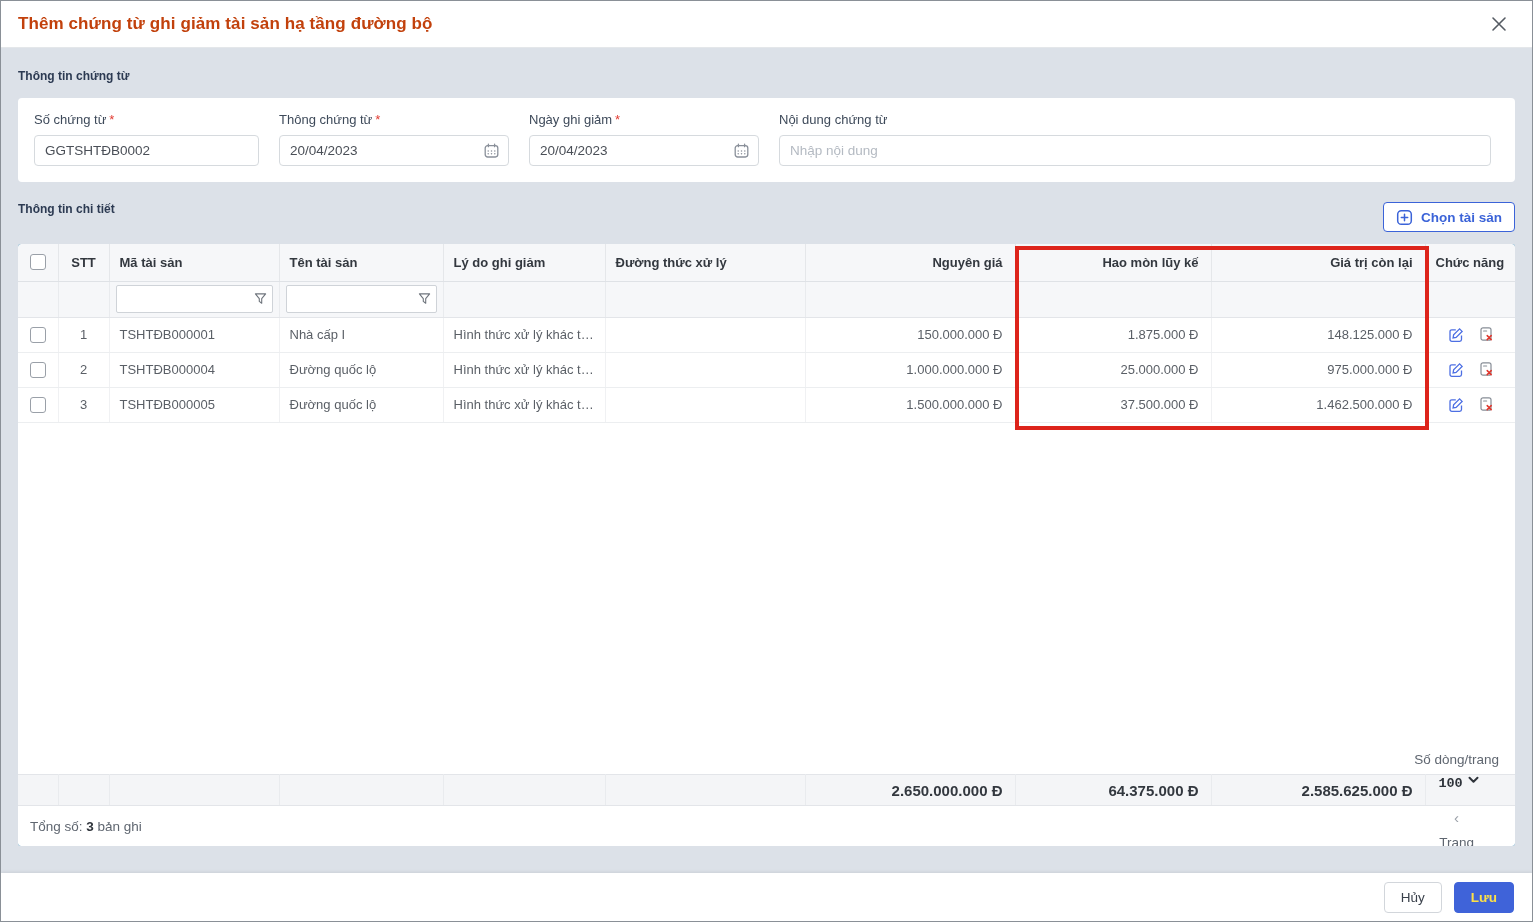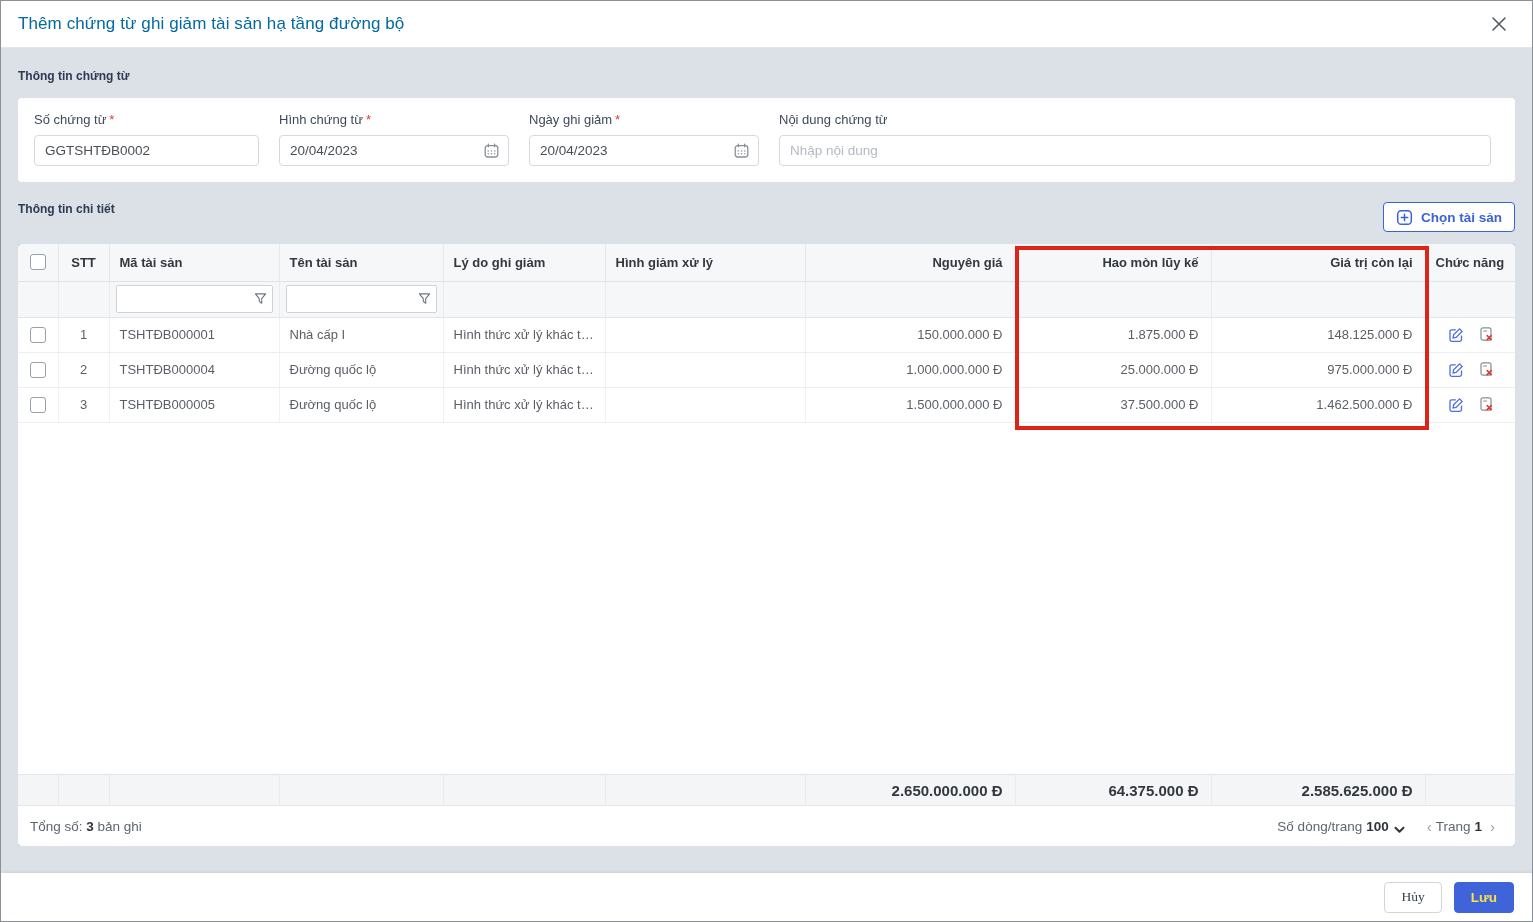--- a/index.html
+++ b/index.html
@@ -3,21 +3,21 @@
 <meta charset="utf-8">
 <style>
   * { margin:0; padding:0; box-sizing:border-box; }
   html,body { width:1533px; height:922px; }
   body { font-family:"Liberation Sans","DejaVu Sans",sans-serif; font-size:13px; color:#444; }
 
   .window { position:relative; width:1533px; height:922px; background:#dce1e8; border:1px solid #8a9097; overflow:hidden; }
 
   
   .titlebar { position:absolute; top:0; left:0; right:0; height:47px; background:#fff; border-bottom:1px solid #e4e7ea; display:flex; align-items:center; justify-content:space-between; padding:0 20px 0 17px; z-index:2; }
-  .titlebar h1 { font-size:17px; font-weight:normal; color:#0369a1; letter-spacing:.1px; }
+  .titlebar h1 { font-size:17px; font-weight:bold; color:#c2410c; letter-spacing:.1px; }
   .close-btn { width:26px; height:26px; display:flex; align-items:center; justify-content:center; cursor:pointer; color:#555b63; }
 
   
   .body { position:absolute; top:47px; left:0; right:0; bottom:48px; padding:0 17px; background:#dce1e8; }
   .section-title { font-size:12px; font-weight:bold; color:#2c3a52; }
   .sec1 { padding:21px 0 15px 0; }
 
   .card { background:#fff; border-radius:4px; padding:14px 24px 16px 16px; }
   .form-row { display:flex; gap:20px; }
   .field { display:flex; flex-direction:column; }
@@ -48,36 +48,36 @@
   .filter-icon { position:absolute; right:6px; top:50%; transform:translateY(-50%); color:#6f757d; display:flex; cursor:pointer; }
   tbody td { height:35px; font-size:13px; color:#5a5f66; padding:0 10px; border-bottom:1px solid #eceef0; border-right:1px solid #f0f1f3; background:#fff; }
   tbody td:last-child { border-right:none; }
   .spacer { flex:1; background:#fff; }
   .summary table td { height:31px; background:#f4f5f7; font-weight:bold; color:#33383f; font-size:15px; border-top:1px solid #e3e5e9; border-bottom:1px solid #e3e5e9; border-right:1px solid #e9ebee; }
   .summary table td:last-child { border-right:none; }
 
   .table-footer { height:40px; display:flex; align-items:center; justify-content:space-between; padding:0 16px 0 12px; background:#fff; }
   .total-text { color:#5f6670; font-size:13.5px; }
   .total-text b { color:#2f343b; }
-  .pager { display:flex; align-items:center; gap:0; color:#5f6670; font-size:13.5px; }
-  .pp-val { font-weight:bold; color:#2f343b; display:flex; align-items:flex-end; gap:5px; margin-left:4px; cursor:pointer; }
+  .pager { display:flex; align-items:center; gap:9px; color:#5f6670; font-size:13.5px;flex-direction:column; }
+  .pp-val { font-weight:bold; color:#2f343b; display:flex; align-items:flex-start; gap:5px; margin-left:4px; cursor:pointer;font-family:Liberation Mono, monospace; }
   .pg-arrow { color:#9aa0a8; font-size:15px; padding:0 4px; cursor:pointer; }
   .pg-num { font-weight:bold; color:#2f343b; padding:0 4px; }
   .pager-gap { width:18px; }
 
   .action-cell { display:flex; align-items:center; justify-content:center; gap:14px; }
   .icon-btn { display:flex; cursor:pointer; }
 
   
   .red-box { position:absolute; left:1014px; top:245px; width:414px; height:184px; border:4px solid #dd241b; pointer-events:none; z-index:6; }
 
   
   .footerbar { position:absolute; left:0; right:0; bottom:0; height:48px; background:#fff; display:flex; align-items:center; justify-content:flex-end; gap:12px; padding:0 18px; box-shadow:0 -1px 3px rgba(0,0,0,.08); z-index:2; }
   .btn { height:31px; border-radius:4px; font-size:13.5px; font-family:inherit; cursor:pointer; padding:0 16px; }
-  .btn-huy { background:#fff; border:1px solid #d2d6db; color:#3a414b;font-family:Liberation Serif, serif; }
+  .btn-huy { background:#fff; border:1px solid #d2d6db; color:#3a414b; }
   .btn-luu { background:#3f63d9; border:1px solid #3f63d9; color:#fde047; font-weight:bold; }
 </style>
 </head>
 <body>
 
 <div class="window">
 
   <div class="titlebar">
     <h1>Thêm chứng từ ghi giảm tài sản hạ tầng đường bộ</h1>
     <div class="close-btn">
@@ -93,21 +93,21 @@
 
     <div class="card">
       <div class="form-row">
         <div class="field w-so">
           <label><span>Số chứng từ</span><span class="req">*</span></label>
           <div class="inp-wrap">
             <input class="inp" type="text" value="GGTSHTĐB0002" style="">
           </div>
         </div>
         <div class="field w-date">
-          <label><span>Hình chứng từ</span><span class="req">*</span></label>
+          <label><span>Thông chứng từ</span><span class="req">*</span></label>
           <div class="inp-wrap">
             <input class="inp with-icon" type="text" value="20/04/2023" style="">
             <span class="inp-icon">
               <svg width="17" height="17" viewBox="0 0 17 17" fill="none" stroke="currentColor" stroke-width="1.3" stroke-linecap="round">
                   <rect x="2.2" y="3.2" width="12.6" height="11.3" rx="2.4"></rect>
                   <path d="M5.4 1.6v2.6M11.6 1.6v2.6"></path>
                   <g stroke-width="1.5">
                     <path d="M5.2 8.6h.01M8.5 8.6h.01M11.8 8.6h.01M5.2 11.3h.01M8.5 11.3h.01M11.8 11.3h.01"></path>
                   </g>
                 </svg>
@@ -169,21 +169,21 @@
           <tr>
             <th class="ctr">
                 <div style="display:flex;justify-content:center;">
                   <span style="width:16px;height:16px;border:1.5px solid #9aa0a8;border-radius:3px;background:#fff;display:block;"></span>
                 </div>
               </th>
             <th class="ctr" style="text-align:center;">STT</th>
             <th>Mã tài sản</th>
             <th>Tên tài sản</th>
             <th>Lý do ghi giảm</th>
-            <th>Hình giảm xử lý</th>
+            <th>Đường thức xử lý</th>
             <th class="num">Nguyên giá</th>
             <th class="num">Hao mòn lũy kế</th>
             <th class="num">Giá trị còn lại</th>
             <th>Chức năng</th>
           </tr>
           <tr class="filter-row">
             <td></td>
               <td></td>
             <td>
               <div class="filter-box">

